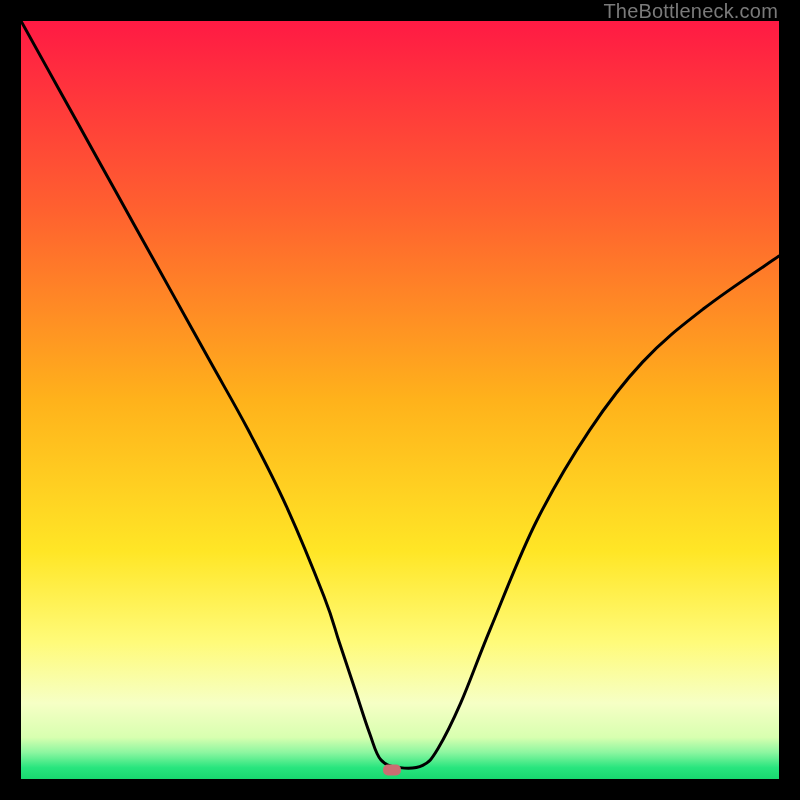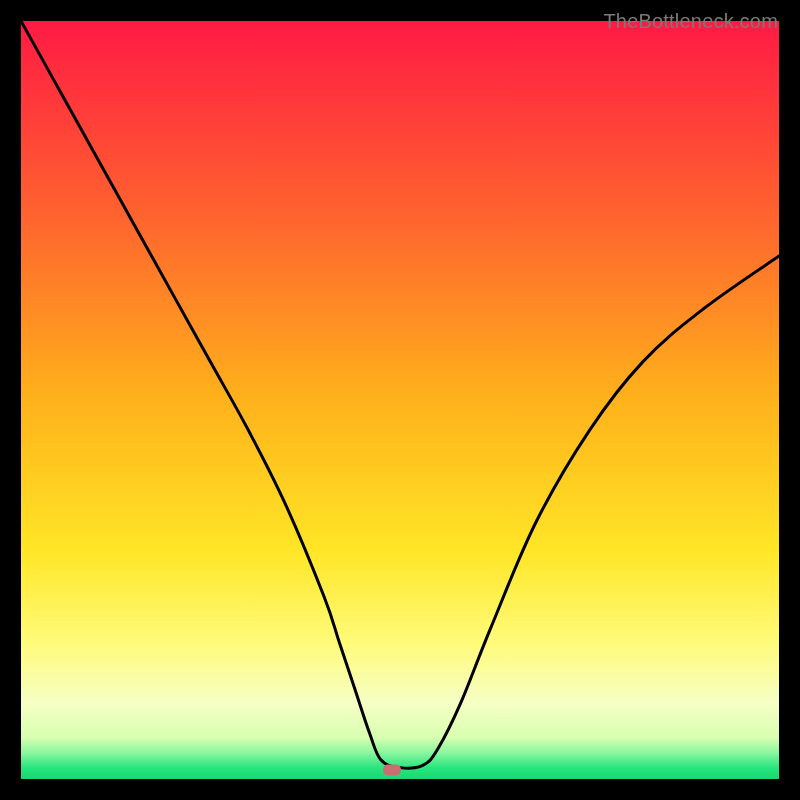--- a/index.html
+++ b/index.html
@@ -21,21 +21,21 @@
   }
   .plot-area {
     position: absolute;
     left: 0;
     top: 0;
     width: 758px;
     height: 758px;
   }
   .watermark {
     position: absolute;
-    top: 10px;
+    top: 0px;
     right: 22px;
     color: #7a7a7a;
     font-size: 20px;
     font-weight: 500;
     letter-spacing: 0.2px;
     margin-left: 22px;
   }
   .marker {
     position: absolute;
     width: 18px;

